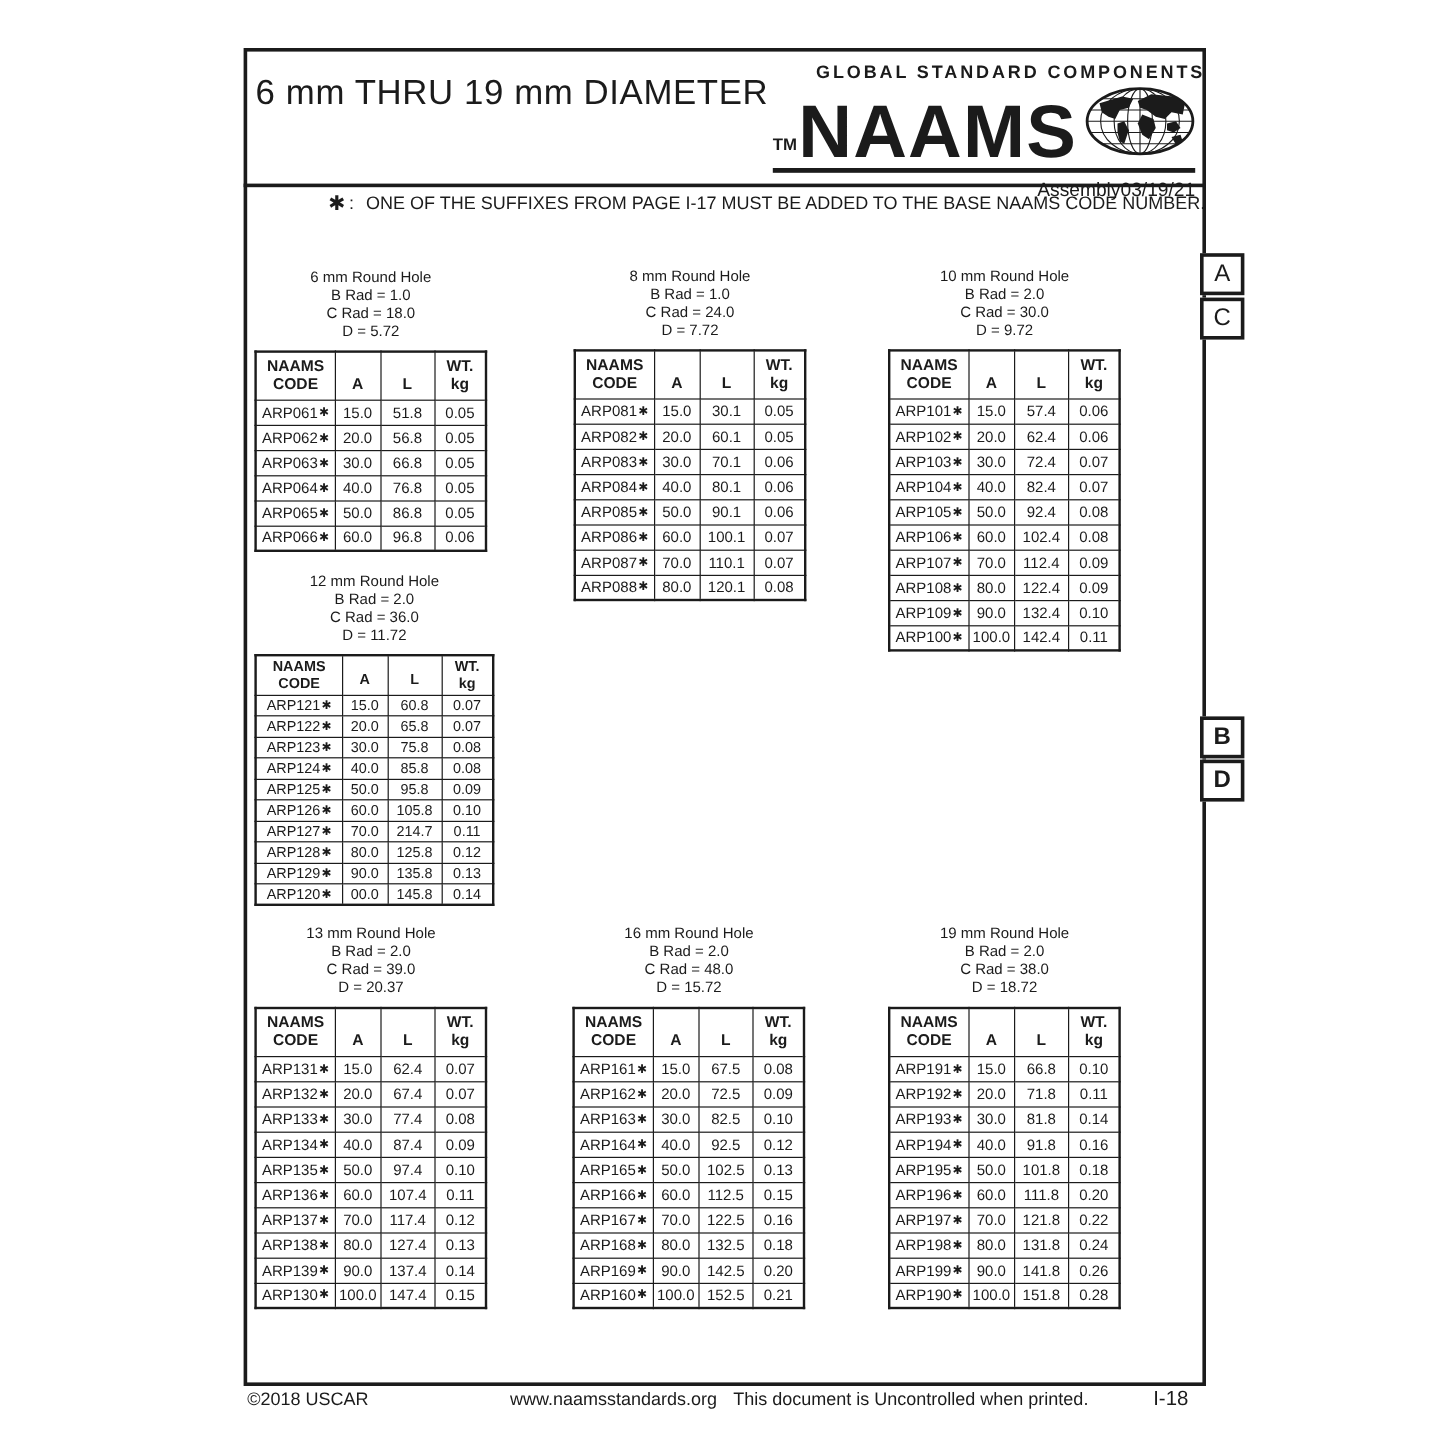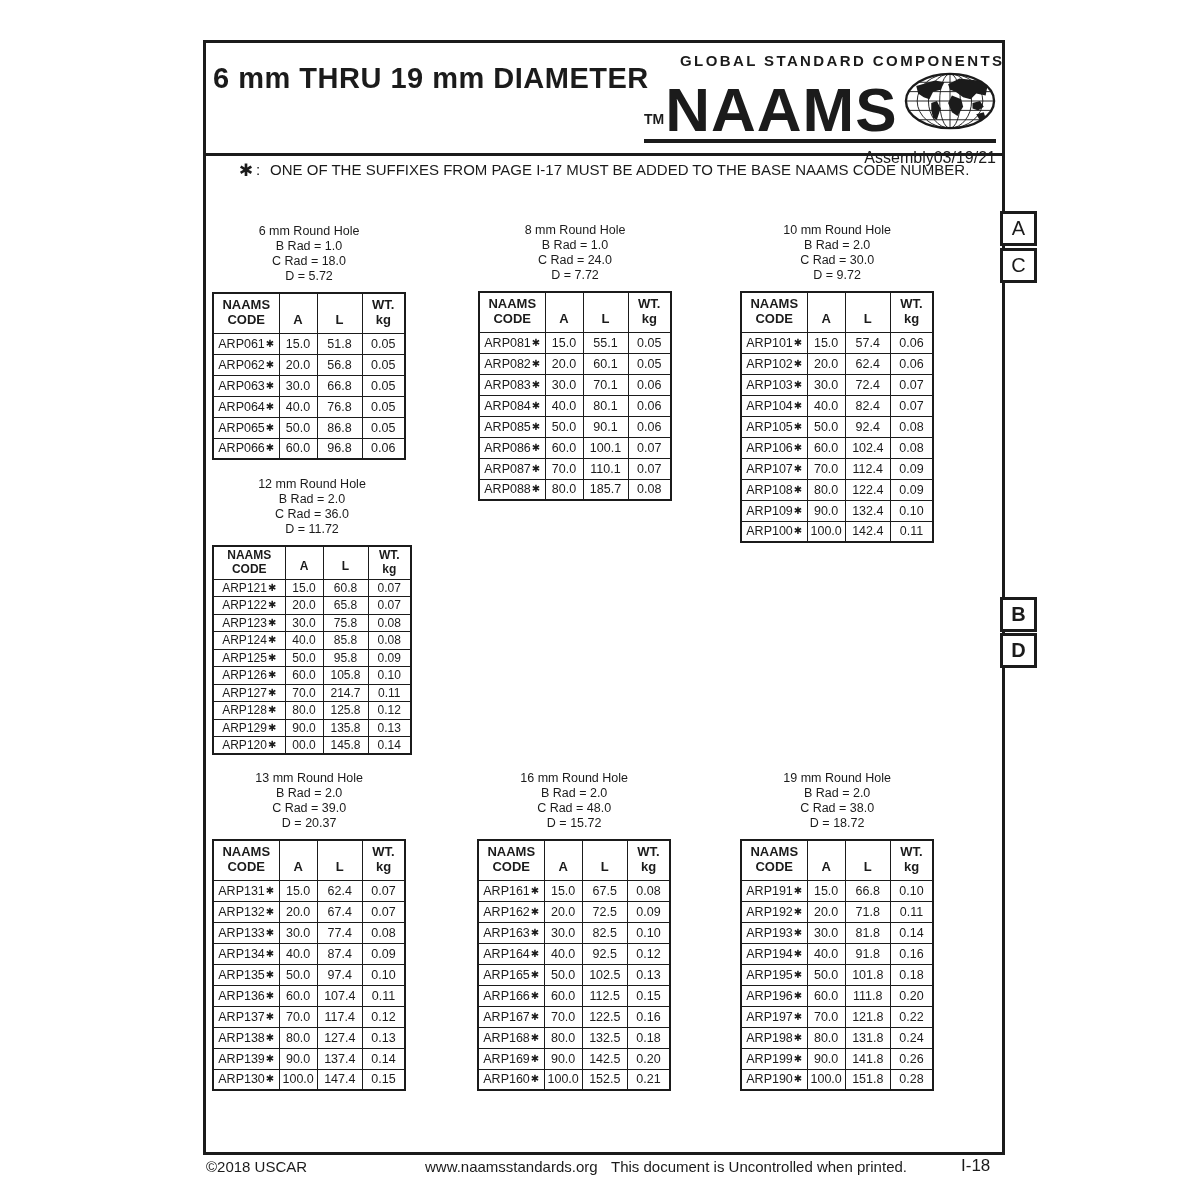--- a/index.html
+++ b/index.html
@@ -13,33 +13,33 @@
   
   .frame{
     left:203px;top:40px;width:802px;height:1115px;
     border:3px solid #1b1b1b;box-sizing:border-box;background:#fff;
   }
   .header-sep{left:203px;top:153px;width:802px;height:3px;background:#1b1b1b;}
 
   
   .title-block{left:213px;top:58px;width:410px;text-align:center;}
   .title-main{font-size:38px;font-weight:bold;letter-spacing:1px;line-height:1.05;}
-  .title-sub{font-size:29px;font-weight:bold;letter-spacing:0.5px;margin-top:4px;white-space:nowrap;}
+  .title-sub{font-size:29px;font-weight:normal;letter-spacing:0.5px;margin-top:4px;white-space:nowrap;}
 
   .brand-block{left:644px;top:52px;width:352px;}
   .brand-tagline{font-size:15px;font-weight:bold;letter-spacing:2.4px;white-space:nowrap;margin-left:36px;}
   .brand-row{display:flex;align-items:flex-end;margin-top:2px;}
   .brand-tm{font-size:14px;font-weight:bold;margin-right:1px;margin-bottom:9px;}
   .brand-name{font-size:62px;font-weight:bold;letter-spacing:1px;line-height:0.82;}
   .brand-globe{margin-left:5px;margin-bottom:1px;}
   .brand-rule{height:4px;background:#1b1b1b;margin-top:3px;}
   .brand-bottom{display:flex;justify-content:flex-end;margin-top:6px;font-size:16px;}
 
   
-  .note-row{left:203px;top:160px;width:802px;text-align:center;font-size:15px;white-space:nowrap;}
+  .note-row{left:203px;top:160px;width:802px;text-align:center;font-size:15px;white-space:nowrap;padding-left:35px;}
   .note-star{font-size:17px;font-weight:bold;vertical-align:-1px;}
   .note-colon{margin:0 10px 0 3px;}
 
   
   .tgroup{position:absolute;}
   .tinfo{font-size:12.5px;line-height:1.2;margin-bottom:8px;text-align:center;}
   .tinfo div{white-space:nowrap;}
   table.dtable{border-collapse:collapse;border:2px solid #1b1b1b;background:#fff;}
   .dtable th,.dtable td{
     border:1px solid #1b1b1b;text-align:center;
@@ -210,21 +210,21 @@
       <th class="c-wt">
             <div>WT.</div>
             <div>kg</div>
           </th>
     </tr>
       </thead>
     <tbody>
         <tr>
           <td class="c-code">ARP081<span class="star">✱</span></td>
           <td class="c-a">15.0</td>
-          <td class="c-l">55.1</td>
+          <td class="c-l">30.1</td>
           <td class="c-wt">0.05</td>
         </tr>
         <tr>
           <td class="c-code">ARP082<span class="star">✱</span></td>
           <td class="c-a">20.0</td>
           <td class="c-l">60.1</td>
           <td class="c-wt">0.05</td>
         </tr>
         <tr>
           <td class="c-code">ARP083<span class="star">✱</span></td>
@@ -252,21 +252,21 @@
         </tr>
         <tr>
           <td class="c-code">ARP087<span class="star">✱</span></td>
           <td class="c-a">70.0</td>
           <td class="c-l">110.1</td>
           <td class="c-wt">0.07</td>
         </tr>
         <tr>
           <td class="c-code">ARP088<span class="star">✱</span></td>
           <td class="c-a">80.0</td>
-          <td class="c-l">185.7</td>
+          <td class="c-l">120.1</td>
           <td class="c-wt">0.08</td>
         </tr>
       </tbody>
   </table>
 </div>
 
 <div class="tgroup" style="left:740px;top:223px">
   <div class="tinfo">
       <div>10 mm Round Hole</div>
       <div>B Rad = 2.0</div>

